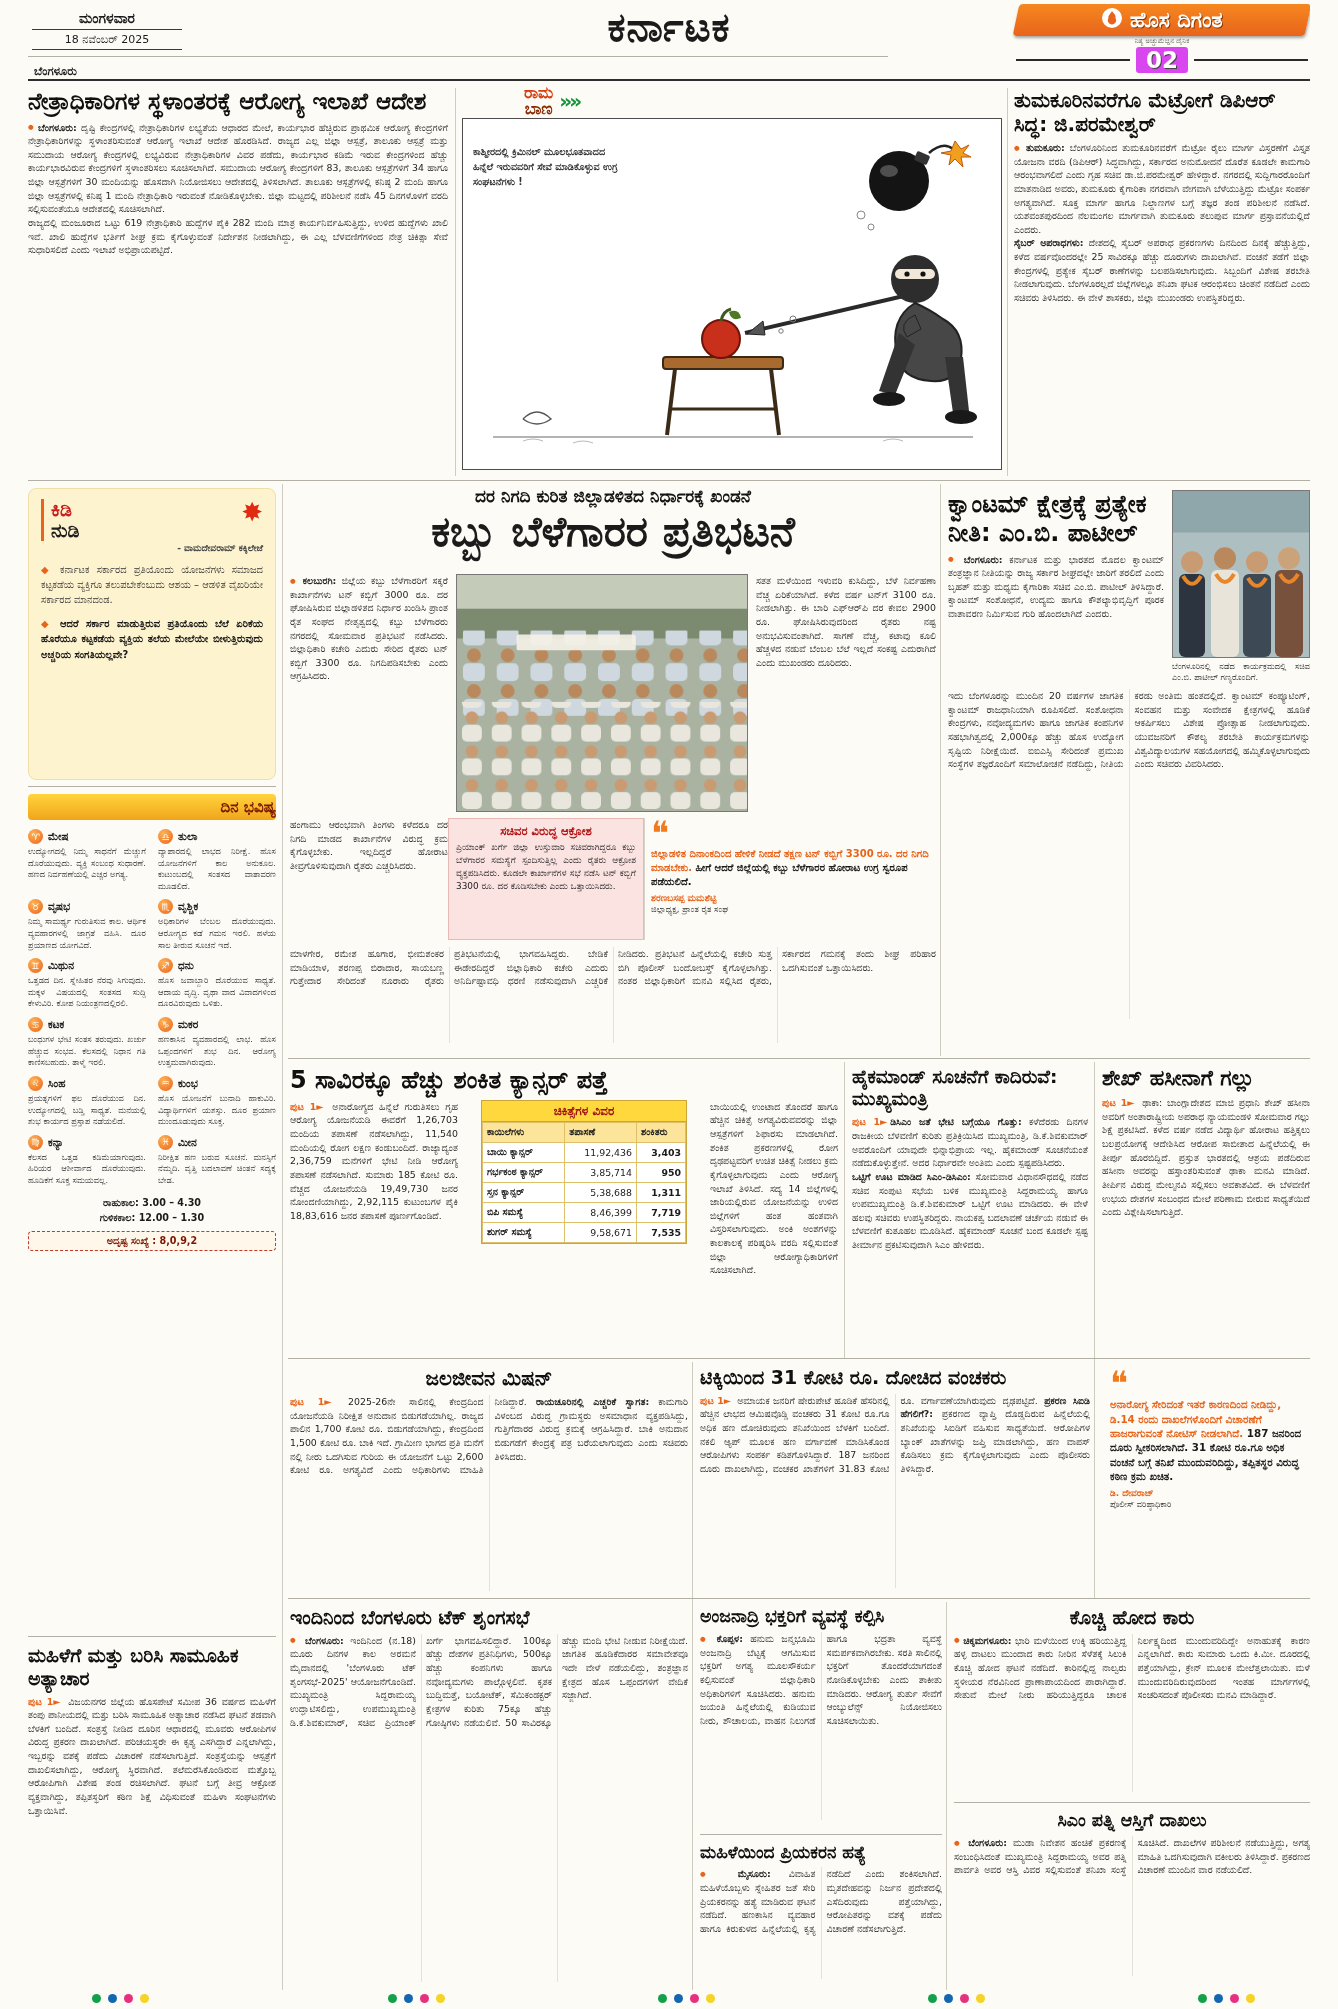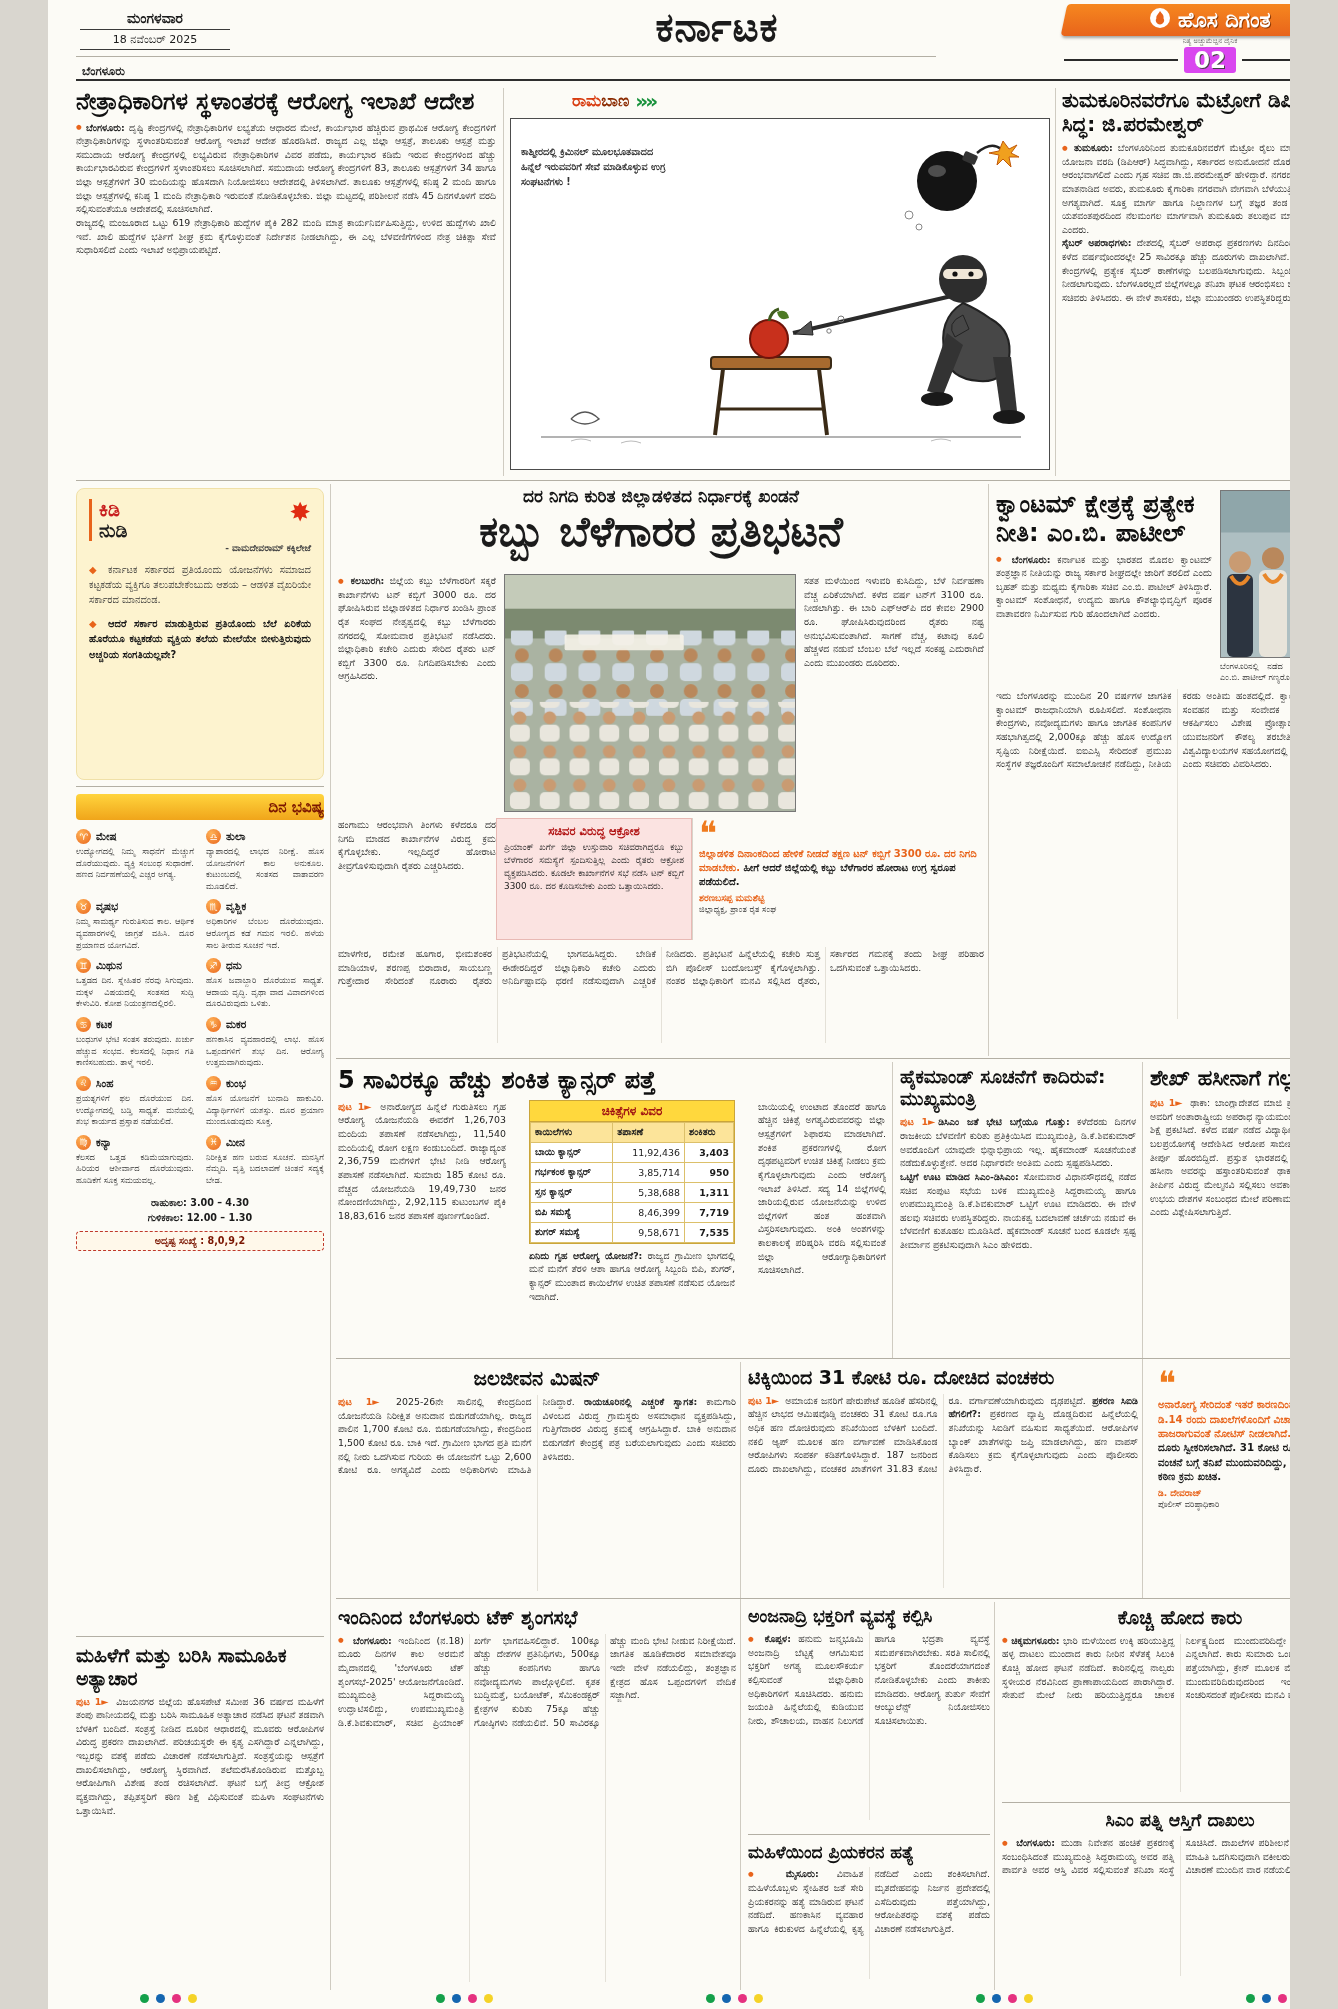--- a/index.html
+++ b/index.html
@@ -1,17 +1,17 @@
 <!DOCTYPE html>
 <html><head>
 <meta charset="utf-8">
 <style>
 *{margin:0;padding:0;box-sizing:border-box}
 html,body{background:#d9d6cf}
-.page{position:relative;width:1242px;height:2009px;margin:0 auto;background:#fcfbf6;
+.page{position:relative;width:1338px;height:2009px;margin:0 auto;background:#fcfbf6;
  font-family:"DejaVu Sans","Liberation Sans",sans-serif;color:#1b1b1b;overflow:hidden}
 .blk{position:absolute;overflow:hidden}
 .vr{position:absolute;width:1px;background:#cfcbc1}
 .hr{position:absolute;height:1px;background:#b3afa4}
 .body{font-size:9.4px;line-height:1.45;text-align:justify;color:#232323}
 .dl{font-weight:700}
 .dl::before{content:"● ";color:#e8641b;font-size:6.5px;vertical-align:1.5px}
 .p1m{color:#e8641b;font-weight:700;margin-right:3px}
 .ish{font-weight:700}
 .c2{column-count:2;column-gap:11px;column-rule:1px solid #e4e1d8}
@@ -142,21 +142,21 @@
     <h2 class="hl" style="font-size:23px">ನೇತ್ರಾಧಿಕಾರಿಗಳ ಸ್ಥಳಾಂತರಕ್ಕೆ ಆರೋಗ್ಯ ಇಲಾಖೆ ಆದೇಶ</h2>
     <div class="body">
       <p><span class="dl">ಬೆಂಗಳೂರು:</span> <span>ದೃಷ್ಟಿ ಕೇಂದ್ರಗಳಲ್ಲಿ ನೇತ್ರಾಧಿಕಾರಿಗಳ ಲಭ್ಯತೆಯ ಆಧಾರದ ಮೇಲೆ, ಕಾರ್ಯಭಾರ ಹೆಚ್ಚಿರುವ ಪ್ರಾಥಮಿಕ ಆರೋಗ್ಯ ಕೇಂದ್ರಗಳಿಗೆ ನೇತ್ರಾಧಿಕಾರಿಗಳನ್ನು ಸ್ಥಳಾಂತರಿಸುವಂತೆ ಆರೋಗ್ಯ ಇಲಾಖೆ ಆದೇಶ ಹೊರಡಿಸಿದೆ. ರಾಜ್ಯದ ಎಲ್ಲ ಜಿಲ್ಲಾ ಆಸ್ಪತ್ರೆ, ತಾಲೂಕು ಆಸ್ಪತ್ರೆ ಮತ್ತು ಸಮುದಾಯ ಆರೋಗ್ಯ ಕೇಂದ್ರಗಳಲ್ಲಿ ಲಭ್ಯವಿರುವ ನೇತ್ರಾಧಿಕಾರಿಗಳ ವಿವರ ಪಡೆದು, ಕಾರ್ಯಭಾರ ಕಡಿಮೆ ಇರುವ ಕೇಂದ್ರಗಳಿಂದ ಹೆಚ್ಚು ಕಾರ್ಯಭಾರವಿರುವ ಕೇಂದ್ರಗಳಿಗೆ ಸ್ಥಳಾಂತರಿಸಲು ಸೂಚಿಸಲಾಗಿದೆ. ಸಮುದಾಯ ಆರೋಗ್ಯ ಕೇಂದ್ರಗಳಿಗೆ 83, ತಾಲೂಕು ಆಸ್ಪತ್ರೆಗಳಿಗೆ 34 ಹಾಗೂ ಜಿಲ್ಲಾ ಆಸ್ಪತ್ರೆಗಳಿಗೆ 30 ಮಂದಿಯನ್ನು ಹೊಸದಾಗಿ ನಿಯೋಜಿಸಲು ಆದೇಶದಲ್ಲಿ ತಿಳಿಸಲಾಗಿದೆ. ತಾಲೂಕು ಆಸ್ಪತ್ರೆಗಳಲ್ಲಿ ಕನಿಷ್ಠ 2 ಮಂದಿ ಹಾಗೂ ಜಿಲ್ಲಾ ಆಸ್ಪತ್ರೆಗಳಲ್ಲಿ ಕನಿಷ್ಠ 1 ಮಂದಿ ನೇತ್ರಾಧಿಕಾರಿ ಇರುವಂತೆ ನೋಡಿಕೊಳ್ಳಬೇಕು. ಜಿಲ್ಲಾ ಮಟ್ಟದಲ್ಲಿ ಪರಿಶೀಲನೆ ನಡೆಸಿ 45 ದಿನಗಳೊಳಗೆ ವರದಿ ಸಲ್ಲಿಸುವಂತೆಯೂ ಆದೇಶದಲ್ಲಿ ಸೂಚಿಸಲಾಗಿದೆ.</span></p>
       <p>ರಾಜ್ಯದಲ್ಲಿ ಮಂಜೂರಾದ ಒಟ್ಟು 619 ನೇತ್ರಾಧಿಕಾರಿ ಹುದ್ದೆಗಳ ಪೈಕಿ 282 ಮಂದಿ ಮಾತ್ರ ಕಾರ್ಯನಿರ್ವಹಿಸುತ್ತಿದ್ದು, ಉಳಿದ ಹುದ್ದೆಗಳು ಖಾಲಿ ಇವೆ. ಖಾಲಿ ಹುದ್ದೆಗಳ ಭರ್ತಿಗೆ ಶೀಘ್ರ ಕ್ರಮ ಕೈಗೊಳ್ಳುವಂತೆ ನಿರ್ದೇಶನ ನೀಡಲಾಗಿದ್ದು, ಈ ಎಲ್ಲ ಬೆಳವಣಿಗೆಗಳಿಂದ ನೇತ್ರ ಚಿಕಿತ್ಸಾ ಸೇವೆ ಸುಧಾರಿಸಲಿದೆ ಎಂದು ಇಲಾಖೆ ಅಭಿಪ್ರಾಯಪಟ್ಟಿದೆ.</p>
     </div>
   </section>
   <div class="vr" style="left:455px;top:88px;height:388px"></div>
 
   <section class="blk" style="left:462px;top:84px;width:540px;height:392px">
     <div class="cartlabel">
-      <span style="display:flex;align-items:center">
+      <span style="display:flex;flex-direction:column;align-items:center">
         <span class="l1">ರಾಮ</span>
         <span class="l2">ಬಾಣ</span>
       </span>
       <span class="chev">»»</span>
     </div>
     <div class="cartoonbox">
       <p class="cartcap">ಕಾಶ್ಮೀರದಲ್ಲಿ ಕ್ರಿಮಿನಲ್ ಮೂಲಭೂತವಾದದ ಹಿನ್ನೆಲೆ ಇರುವವರಿಗೆ ಸೇವೆ ಮಾಡಿಕೊಳ್ಳುವ ಉಗ್ರ ಸಂಘಟನೆಗಳು !</p>
       <svg width="540" height="350" viewBox="0 0 540 350">
         <line x1="30" y1="318" x2="510" y2="318" stroke="#9a9a9a" stroke-width="1.5"></line>
         <path d="M60 322 q10 -4 20 0 M110 324 q10 -4 20 0 M420 322 q10 -4 20 0" stroke="#bbb" fill="none"></path>
@@ -447,21 +447,20 @@
                   <td class="su">7,719</td>
                 </tr>
               <tr>
                   <td class="dz">ಶುಗರ್ ಸಮಸ್ಯೆ</td>
                   <td>9,58,671</td>
                   <td class="su">7,535</td>
                 </tr>
             </tbody>
           </table>
         </div>
-        <p class="body" style="margin-top:5px"><span class="ish">ಏನಿದು ಗೃಹ ಆರೋಗ್ಯ ಯೋಜನೆ?:</span> <span>ರಾಜ್ಯದ ಗ್ರಾಮೀಣ ಭಾಗದಲ್ಲಿ ಮನೆ ಮನೆಗೆ ತೆರಳಿ ಆಶಾ ಹಾಗೂ ಆರೋಗ್ಯ ಸಿಬ್ಬಂದಿ ಬಿಪಿ, ಶುಗರ್, ಕ್ಯಾನ್ಸರ್ ಮುಂತಾದ ಕಾಯಿಲೆಗಳ ಉಚಿತ ತಪಾಸಣೆ ನಡೆಸುವ ಯೋಜನೆ ಇದಾಗಿದೆ.</span></p>
       </div>
       <div class="body" style="flex:1">ಬಾಯಿಯಲ್ಲಿ ಉಂಟಾದ ತೊಂದರೆ ಹಾಗೂ ಹೆಚ್ಚಿನ ಚಿಕಿತ್ಸೆ ಅಗತ್ಯವಿರುವವರನ್ನು ಜಿಲ್ಲಾ ಆಸ್ಪತ್ರೆಗಳಿಗೆ ಶಿಫಾರಸು ಮಾಡಲಾಗಿದೆ. ಶಂಕಿತ ಪ್ರಕರಣಗಳಲ್ಲಿ ರೋಗ ದೃಢಪಟ್ಟವರಿಗೆ ಉಚಿತ ಚಿಕಿತ್ಸೆ ನೀಡಲು ಕ್ರಮ ಕೈಗೊಳ್ಳಲಾಗುವುದು ಎಂದು ಆರೋಗ್ಯ ಇಲಾಖೆ ತಿಳಿಸಿದೆ. ಸದ್ಯ 14 ಜಿಲ್ಲೆಗಳಲ್ಲಿ ಜಾರಿಯಲ್ಲಿರುವ ಯೋಜನೆಯನ್ನು ಉಳಿದ ಜಿಲ್ಲೆಗಳಿಗೆ ಹಂತ ಹಂತವಾಗಿ ವಿಸ್ತರಿಸಲಾಗುವುದು. ಅಂಕಿ ಅಂಶಗಳನ್ನು ಕಾಲಕಾಲಕ್ಕೆ ಪರಿಷ್ಕರಿಸಿ ವರದಿ ಸಲ್ಲಿಸುವಂತೆ ಜಿಲ್ಲಾ ಆರೋಗ್ಯಾಧಿಕಾರಿಗಳಿಗೆ ಸೂಚಿಸಲಾಗಿದೆ.</div>
     </div>
   </section>
 
   <div class="vr" style="left:844px;top:1062px;height:296px"></div>
 
   <section class="blk" style="left:852px;top:1066px;width:236px;height:290px">
     <h2 class="hl" style="font-size:18.5px">ಹೈಕಮಾಂಡ್ ಸೂಚನೆಗೆ ಕಾದಿರುವೆ: ಮುಖ್ಯಮಂತ್ರಿ</h2>
     <div class="body">

